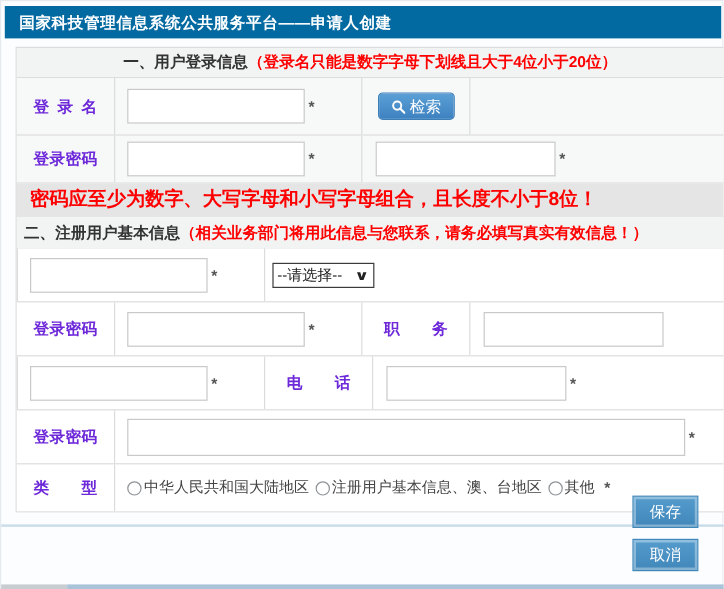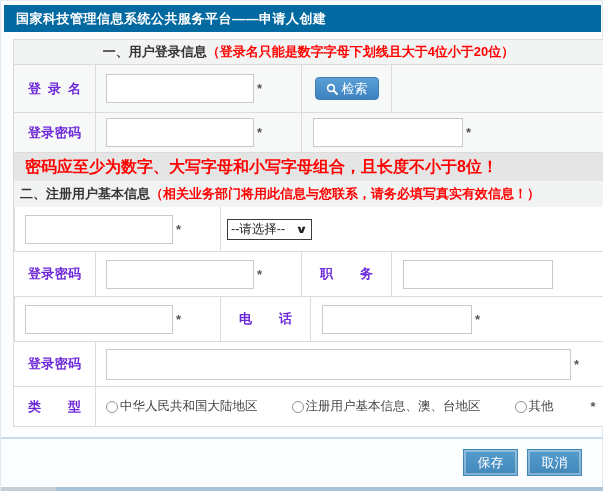--- a/index.html
+++ b/index.html
@@ -46,28 +46,28 @@
   .searchbtn { width:64px; height:23px; border:1px solid #3c7fb8; border-radius:4px;
     background:linear-gradient(#5b9fd6,#3d82c0); color:#fff; font-size:13px;
     display:flex; align-items:center; justify-content:center; gap:4px; cursor:pointer; }
   .searchbtn svg { display:block; }
 
   .selectbox { width:85px; height:21px; border:1px solid #3b3b3b; background:#fff;
     display:flex; align-items:center; font-size:12.5px; color:#222; padding:0 3px;
     justify-content:space-between; cursor:pointer; }
   .selectbox .chev { font-weight:bold; font-size:11px; transform:scaleX(1.4); margin-right:2px; }
 
-  .radiogroup { display:flex; align-items:center; font-size:12.5px; color:#444; flex-wrap:nowrap;gap:29px; }
+  .radiogroup { display:flex; align-items:center; font-size:12.5px; color:#444; flex-wrap:nowrap; }
   .radio { width:12px; height:12px; border:1px solid #8d9398; border-radius:50%;
     background:#fff; display:inline-block; margin-right:2px; flex:0 0 auto; }
   .radioitem { display:flex; align-items:center; margin-right:5px; }
 
   .divider { position:absolute; left:0; top:436px; width:603px; height:2px; background:#c9dcea; }
 
-  .footbtns { position:absolute; right:20px; bottom:14px; display:flex; gap:9px; }
+  .footbtns { position:absolute; right:20px; bottom:14px; display:flex; gap:9px;flex-direction:column; }
   .bluebtn { width:55px; height:27px; background:linear-gradient(#559ccd,#4187ba);
     border:1px solid #3f87b8; box-shadow:inset 0 0 0 2px rgba(255,255,255,0.35);
     color:#fff; font-size:13px; cursor:pointer; font-family:inherit; }
 
   .hscroll-left { position:absolute; left:0; top:486px; width:55px; height:4px; background:#c8cdd2; }
   .hscroll-thumb { position:absolute; left:55px; top:486px; width:548px; height:4px; background:#a9c3d9; }
 </style>
 </head>
 <body>
 

